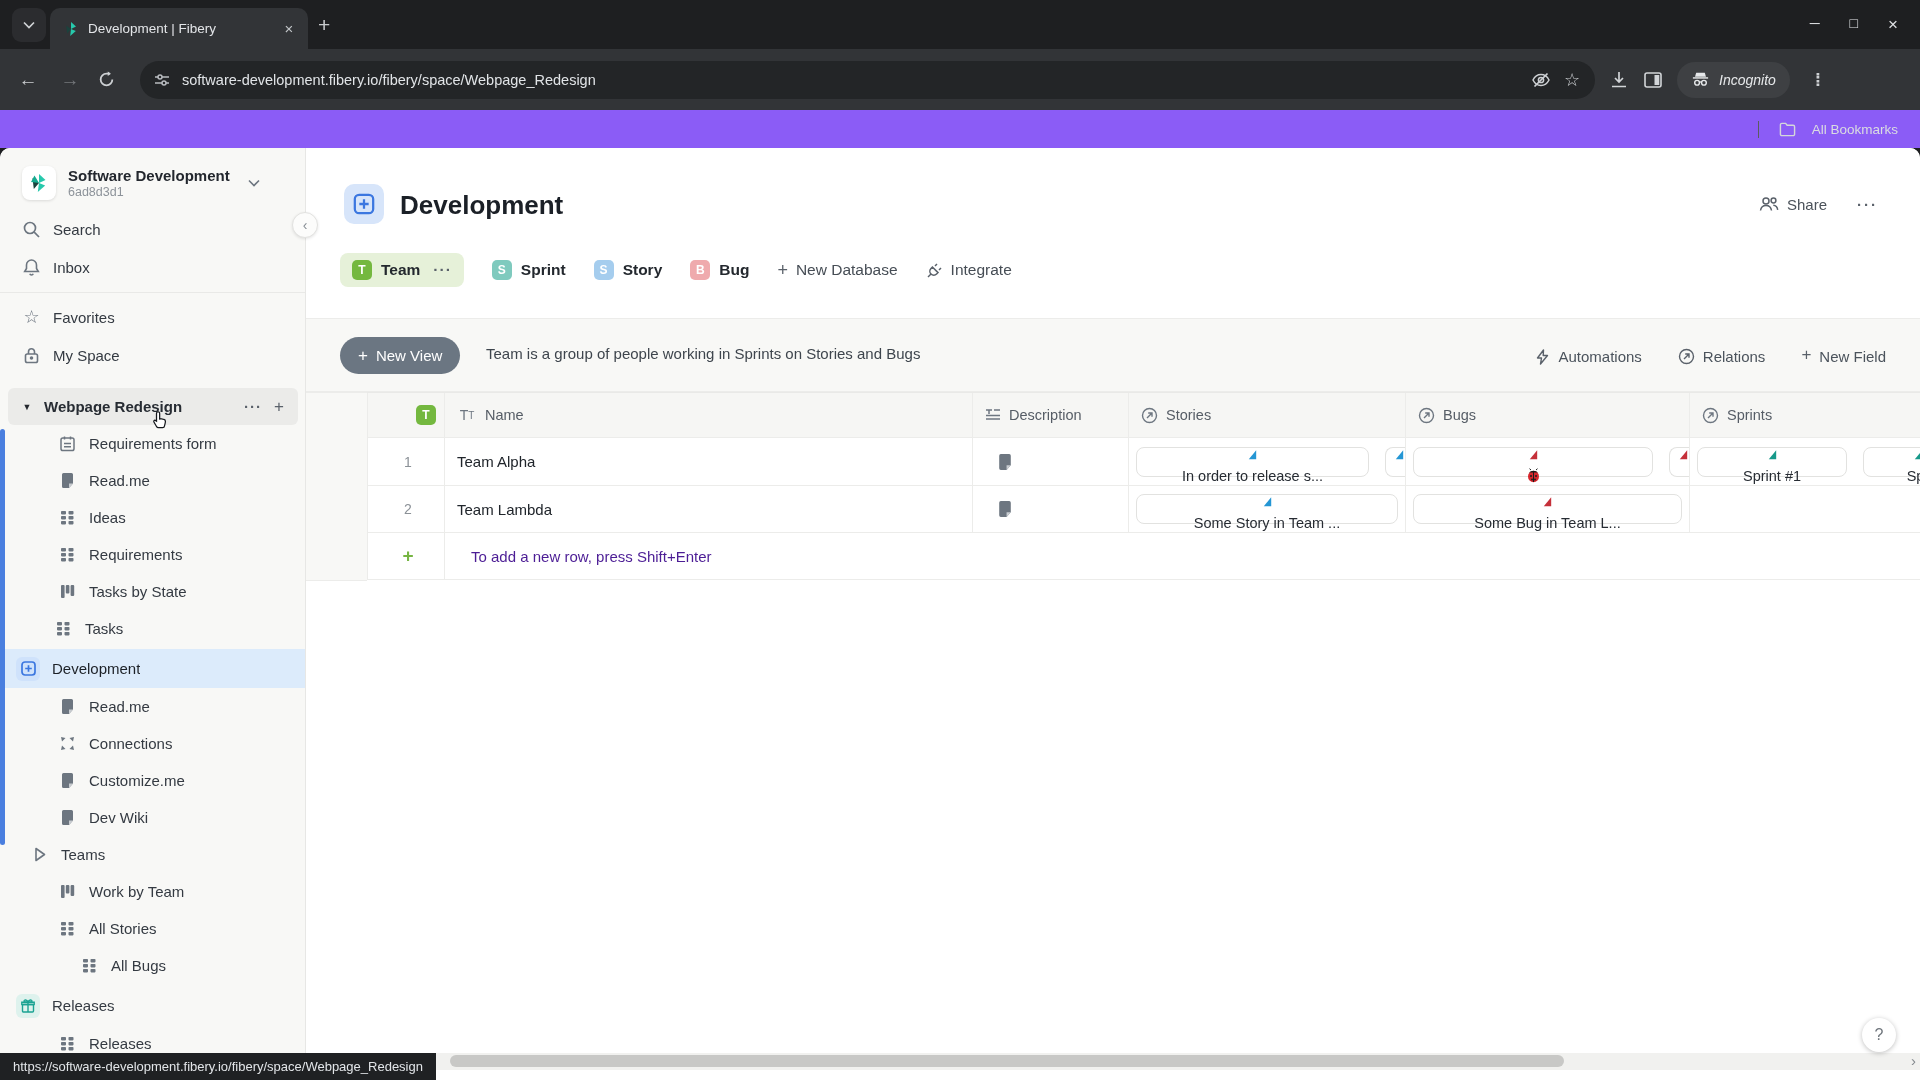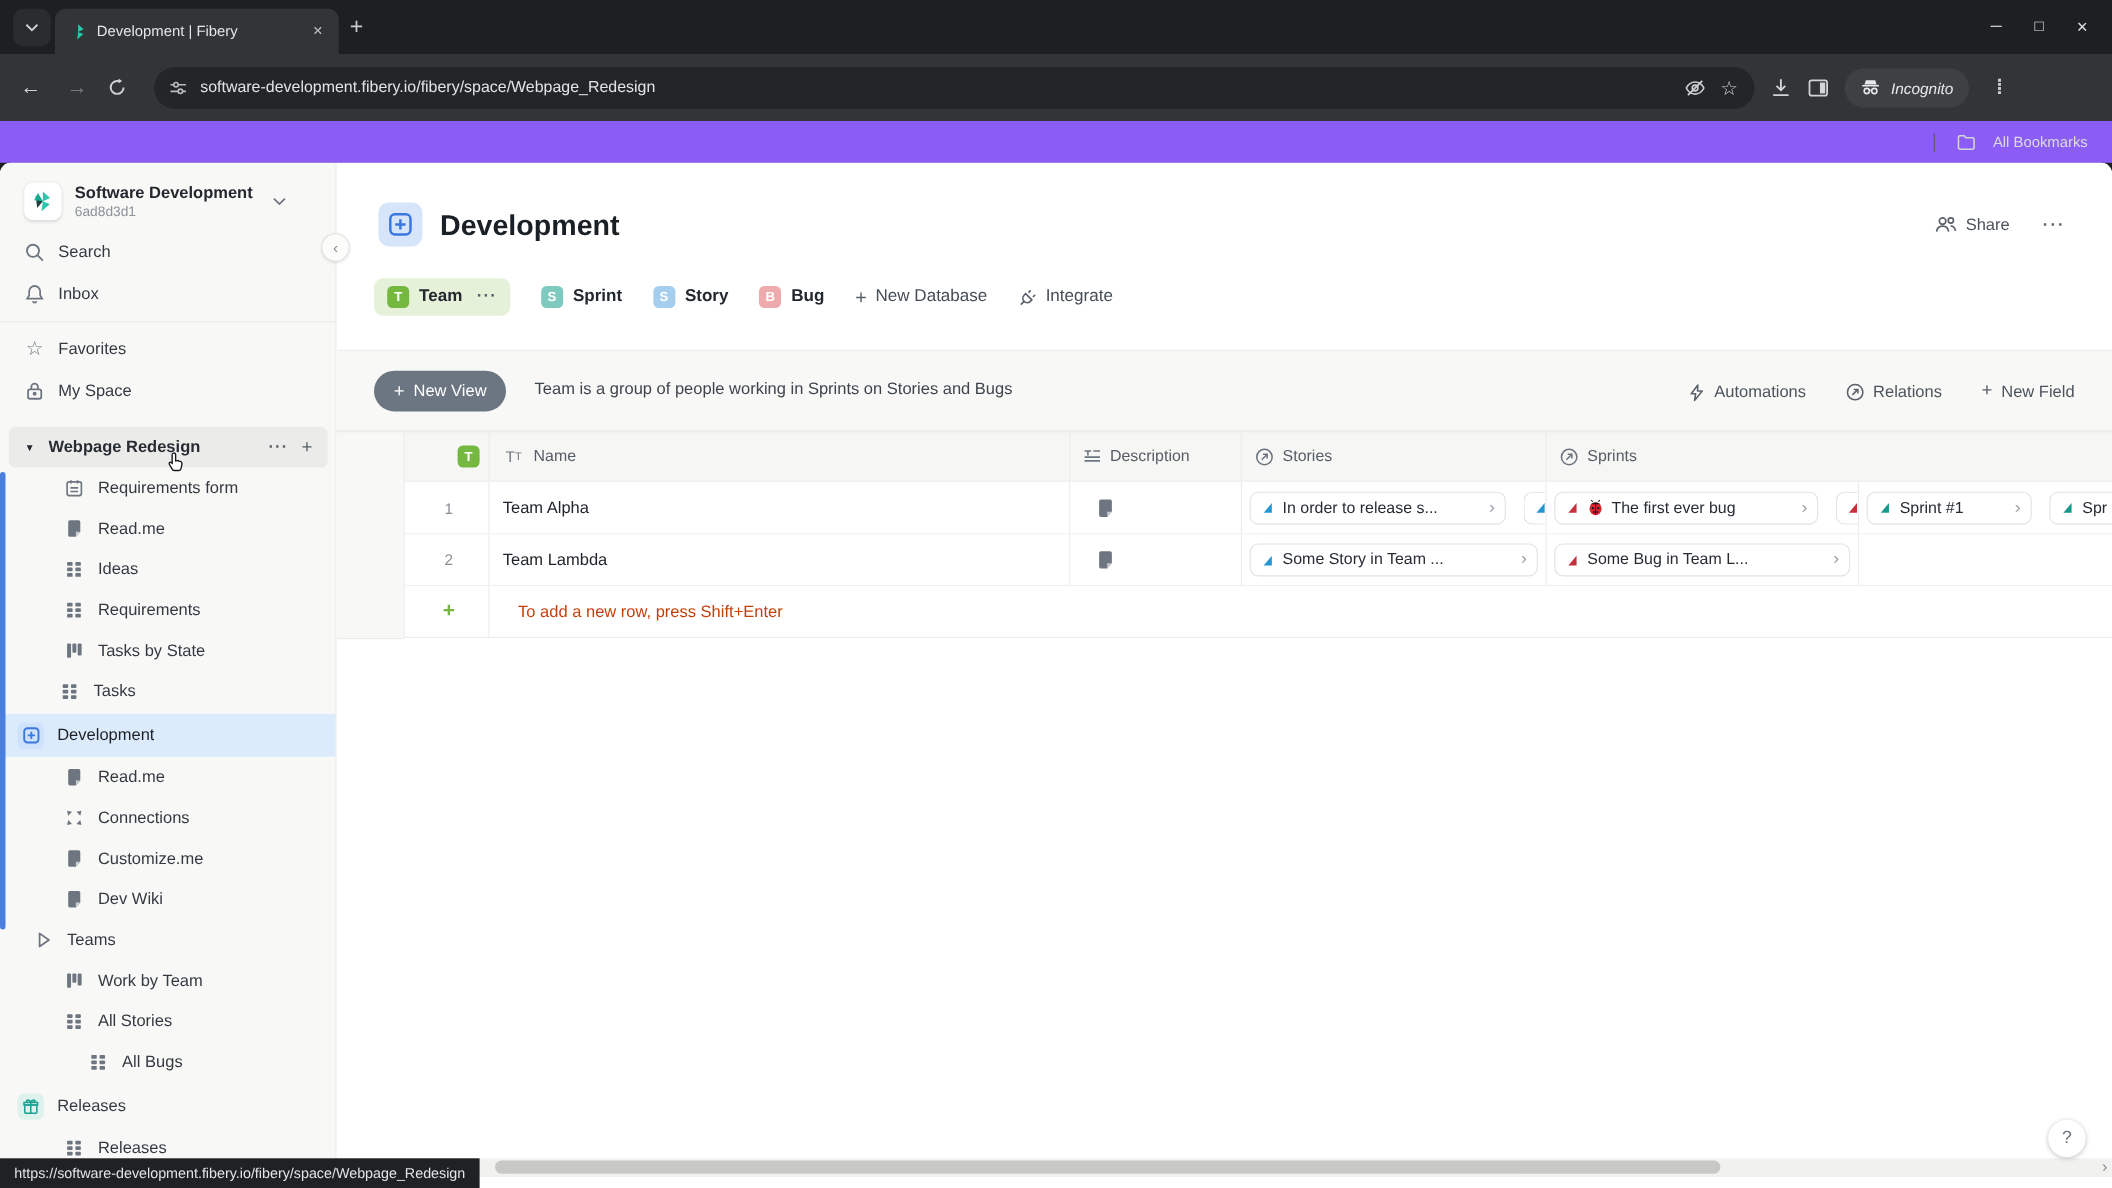--- a/index.html
+++ b/index.html
@@ -93,27 +93,27 @@
           padding:0 8px 0 12px; overflow:hidden; }
   .cell.first { border-left:1px solid #ececea; }
   .c-num { width:78px; justify-content:center; color:#8b9197; font-size:14px; }
   .c-name { width:528px; }
   .c-desc { width:156px; padding-left:22px; }
   .c-rel { width:277px; padding:0 0 0 7px; }
   .c-bugs { width:284px; padding:0 0 0 7px; }
   .c-sprints { width:300px; padding:0 0 0 7px; border-right:none; }
   .head .c-num { justify-content:flex-end; padding-right:8px; }
   .chip { display:flex; align-items:center; gap:7px; height:30px; border:1px solid #e2e2e0; border-radius:8px;
-          background:#fff; padding:0 9px; font-size:14.5px; color:#272c33; white-space:nowrap; }
+          background:#fff; padding:0 9px; font-size:14.5px; color:#272c33; white-space:nowrap;flex-direction:column; }
   .chip .chev { color:#9aa0a6; font-size:16px; margin-left:auto; padding-left:8px; }
   .chip.fill { flex:1; margin-right:8px; }
   .chip.frag { width:20px; flex:none; margin-left:auto; border-radius:8px 0 0 8px; border-right:none; padding:0 0 0 8px; overflow:hidden; }
   .chip.fixed { width:150px; margin-right:8px; flex:none; }
   .tri { width:13px; height:13px; flex:none; }
-  .addrow-hint { color:#c2410c; font-size:15px; padding-left:14px; }
+  .addrow-hint { color:#4c1d95; font-size:15px; padding-left:14px; }
   .plus-green { color:#76b543; font-size:19px; font-weight:bold; }
 
   .help-btn { position:absolute; right:24px; bottom:28px; width:34px; height:34px; border-radius:50%;
               background:#fff; box-shadow:0 1px 5px rgba(0,0,0,.25); color:#6f757c; font-size:16px;
               display:flex; align-items:center; justify-content:center; z-index:8; }
   .hscroll-track { position:absolute; left:306px; right:0; top:905px; height:17px; background:#f1f1ef; z-index:7; }
   .hscroll-thumb { position:absolute; left:450px; top:907px; width:1114px; height:12px; background:#c8c8c6;
                    border-radius:6px; z-index:8; }
   .hscroll-arrow { position:absolute; right:4px; top:904px; color:#84898e; font-size:15px; z-index:8; }
   .statusbar { position:absolute; left:0; bottom:0; height:27px; background:#1f2123; color:#e2e5e8;
@@ -584,20 +584,29 @@
           </div>
           <div class="cell c-rel" style="padding-left:12px">
             <span class="ic" style="width:17px;height:17px;color:#6d7680">
               <svg viewBox="0 0 17 17" fill="none" stroke="currentColor" stroke-width="1.4">
                   <circle cx="8.5" cy="8.5" r="7"></circle>
                   <path d="M6 11 L11 6 M7.2 6 H11 V9.8"></path>
                 </svg>
             </span>
             <span>Stories</span>
           </div>
+          <div class="cell c-bugs" style="padding-left:12px">
+            <span class="ic" style="width:17px;height:17px;color:#6d7680">
+              <svg viewBox="0 0 17 17" fill="none" stroke="currentColor" stroke-width="1.4">
+                  <circle cx="8.5" cy="8.5" r="7"></circle>
+                  <path d="M6 11 L11 6 M7.2 6 H11 V9.8"></path>
+                </svg>
+            </span>
+            <span>Bugs</span>
+          </div>
           <div class="cell c-sprints" style="padding-left:12px">
             <span class="ic" style="width:17px;height:17px;color:#6d7680">
               <svg viewBox="0 0 17 17" fill="none" stroke="currentColor" stroke-width="1.4">
                   <circle cx="8.5" cy="8.5" r="7"></circle>
                   <path d="M6 11 L11 6 M7.2 6 H11 V9.8"></path>
                 </svg>
             </span>
             <span>Sprints</span>
           </div>
         </div>

